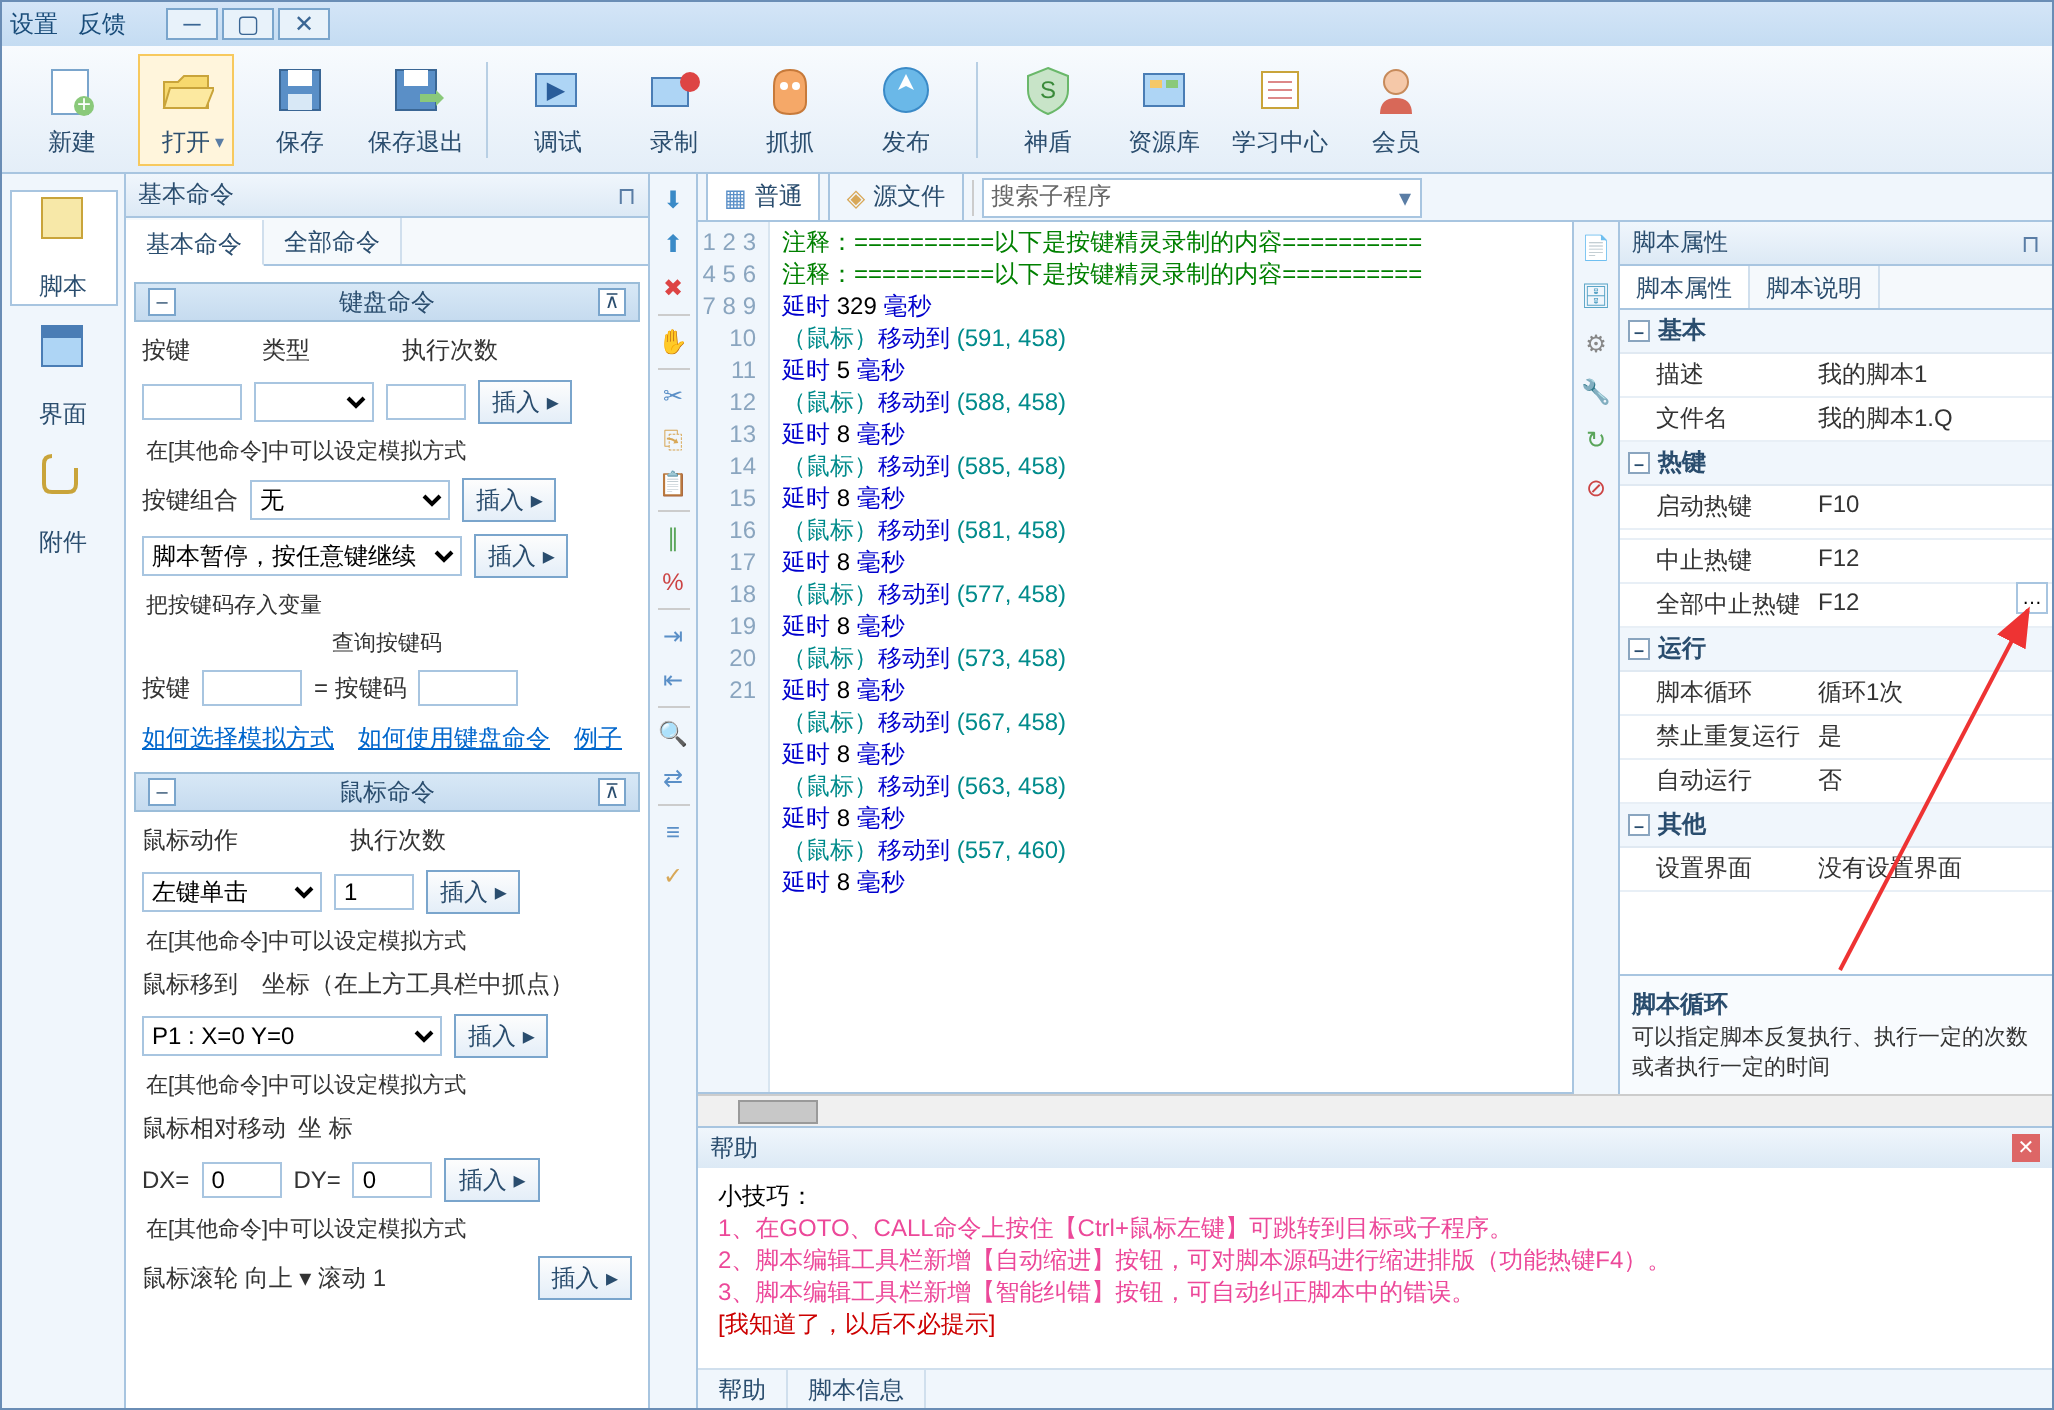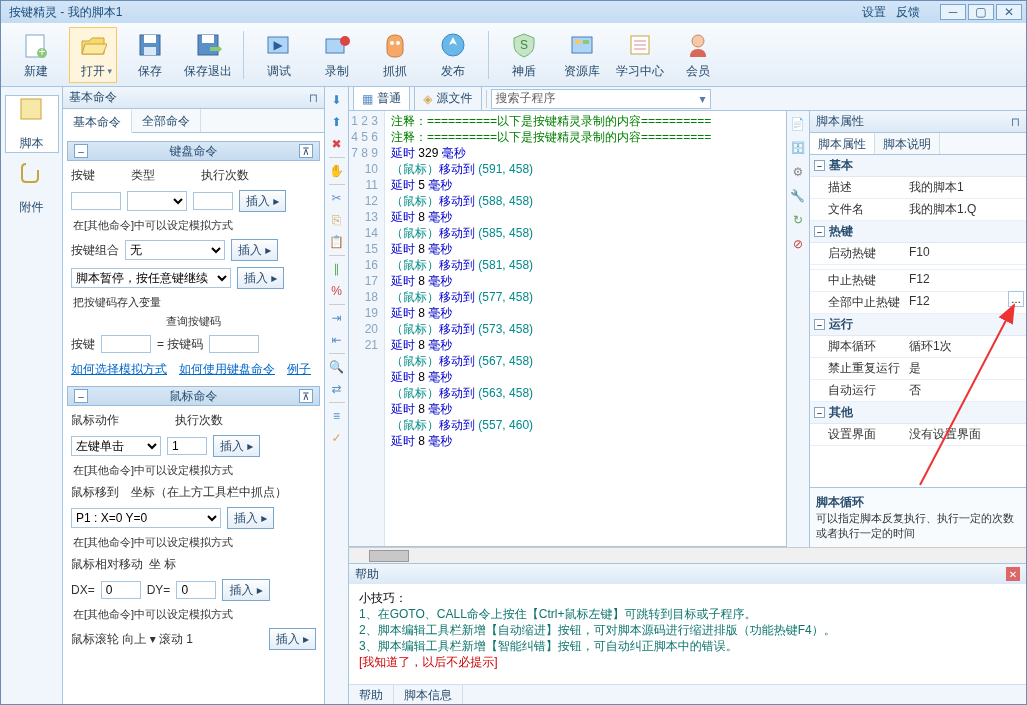--- a/index.html
+++ b/index.html
@@ -77,35 +77,34 @@
 .prop-row .v { flex: 1; padding: 2px 4px; color: #333; }
 .prop-desc { border-top: 1px solid #a8c5e0; padding: 6px; background: #f8fbfe; height: 60px; }
 .prop-desc .t { font-weight: bold; color: #2a4d6e; }
 .prop-desc .d { color: #333; font-size: 11px; }
 
 .help-panel { border-top: 1px solid #a8c5e0; background: #fff; display: flex; flex-direction: column; }
 .help-header { background: linear-gradient(#f0f6fc, #dce9f5); height: 20px; display: flex; align-items: center; justify-content: space-between; padding: 0 6px; color: #2a4d6e; }
 .help-close { width: 14px; height: 14px; background: #d66; color: #fff; display: flex; align-items: center; justify-content: center; cursor: pointer; font-size: 10px; }
 .help-body { padding: 6px 10px; line-height: 16px; height: 100px; }
 .help-body .tip-title { color: #000; }
-.help-body .tip1 { color: #0f766e; }
+.help-body .tip1 { color: #ec4899; }
 .help-body .tip-dismiss { color: #cc0000; cursor: pointer; }
 .help-tabs { display: flex; background: #f0f6fc; border-top: 1px solid #d0dfed; height: 20px; }
 .help-tab { padding: 2px 10px; border-right: 1px solid #d0dfed; cursor: pointer; color: #2a4d6e; }
 
 .arrow-svg { position: absolute; pointer-events: none; }
 .editor-wrap { display: flex; flex: 1; min-height: 0; }
 .center-col { flex: 1; display: flex; flex-direction: column; position: relative; }
 .dots-btn { position: absolute; right: 2px; top: 136px; width: 16px; height: 16px; border: 1px solid #a8c5e0; background: #fff; display: flex; align-items: center; justify-content: center; cursor: pointer; font-size: 10px; }
 </style>
 </head>
 <body>
 
 <div class="titlebar">
-  <span class="title">按键精灵 - 我的脚本1</span>
   <div class="right-links">
     <span>设置</span>
     <span>反馈</span>
   </div>
   <div class="win-controls">
     <div>─</div>
     <div>▢</div>
     <div>✕</div>
   </div>
 </div>
@@ -231,20 +230,27 @@
     </div>
 </div>
 
 <div class="main">
   <div class="left-tabs">
     <div class="left-tab active">
         <div class="ico"><svg width="26" height="26">
             <rect x="3" y="3" width="20" height="20" fill="#f7e8a8" stroke="#c9a43a"></rect>
           </svg></div>
         <span class="lbl">脚本</span>
+      </div>
+    <div class="left-tab">
+        <div class="ico"><svg width="26" height="26">
+            <rect x="3" y="3" width="20" height="20" fill="#aed5f5" stroke="#4a7db5"></rect>
+            <rect x="3" y="3" width="20" height="6" fill="#4a7db5"></rect>
+          </svg></div>
+        <span class="lbl">界面</span>
       </div>
     <div class="left-tab">
         <div class="ico"><svg width="26" height="26">
             <path d="M8 4 Q4 4 4 8 L4 18 Q4 22 8 22 L16 22 Q20 22 20 18 L20 10" fill="none" stroke="#c9a43a" stroke-width="2"></path>
           </svg></div>
         <span class="lbl">附件</span>
       </div>
   </div>
 
   <div class="cmd-panel">

